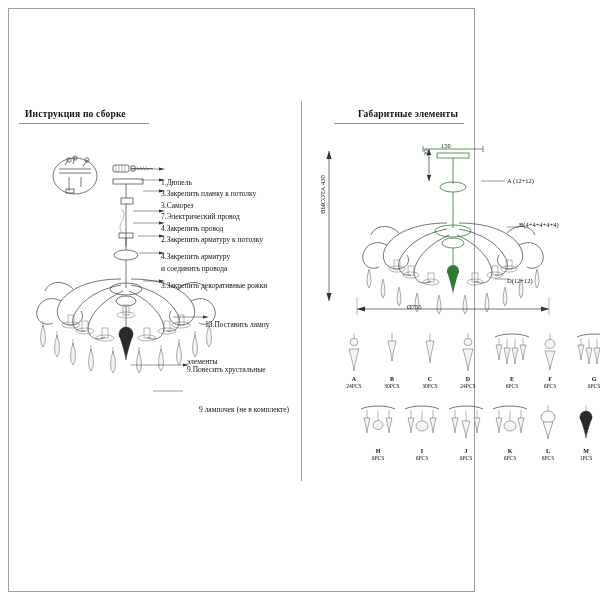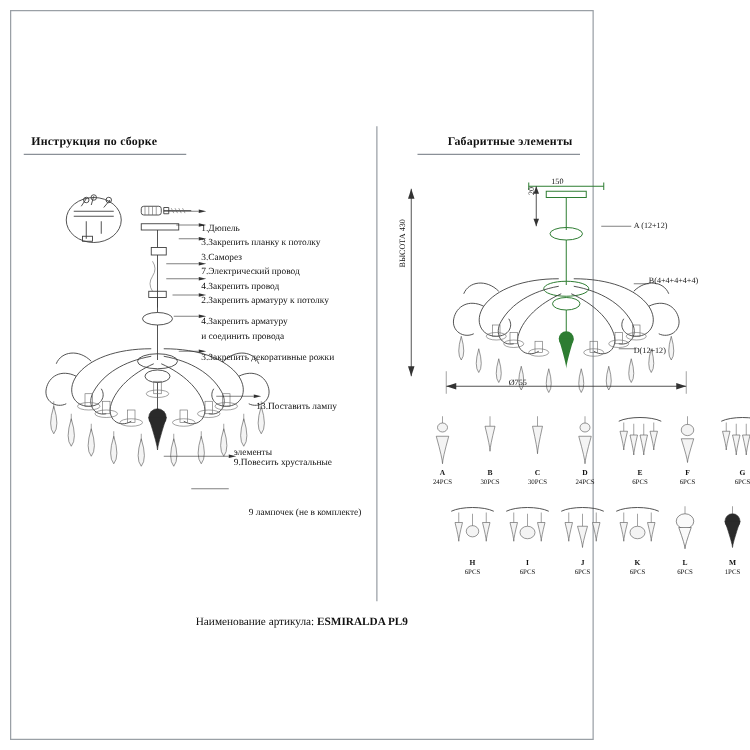--- a/index.html
+++ b/index.html
@@ -500,17 +500,14 @@
           <path class="lnl" d="M17 2 v6"></path>
           <circle cx="17" cy="14" r="6" class="dropd"></circle>
           <path class="dropd" d="M11 14 q6 18 6 21 q0 -3 6 -21 z"></path>
         </svg>
       </div>
       <div class="pl">M</div>
       <div class="pq">1PCS</div>
     </div>
   </div>
 
-  <div class="caption">
-    <span>Наименование артикула: </span><b>ESMIRALDA PL9</b>
-  </div>
 
 </div>
 
 </body></html>

